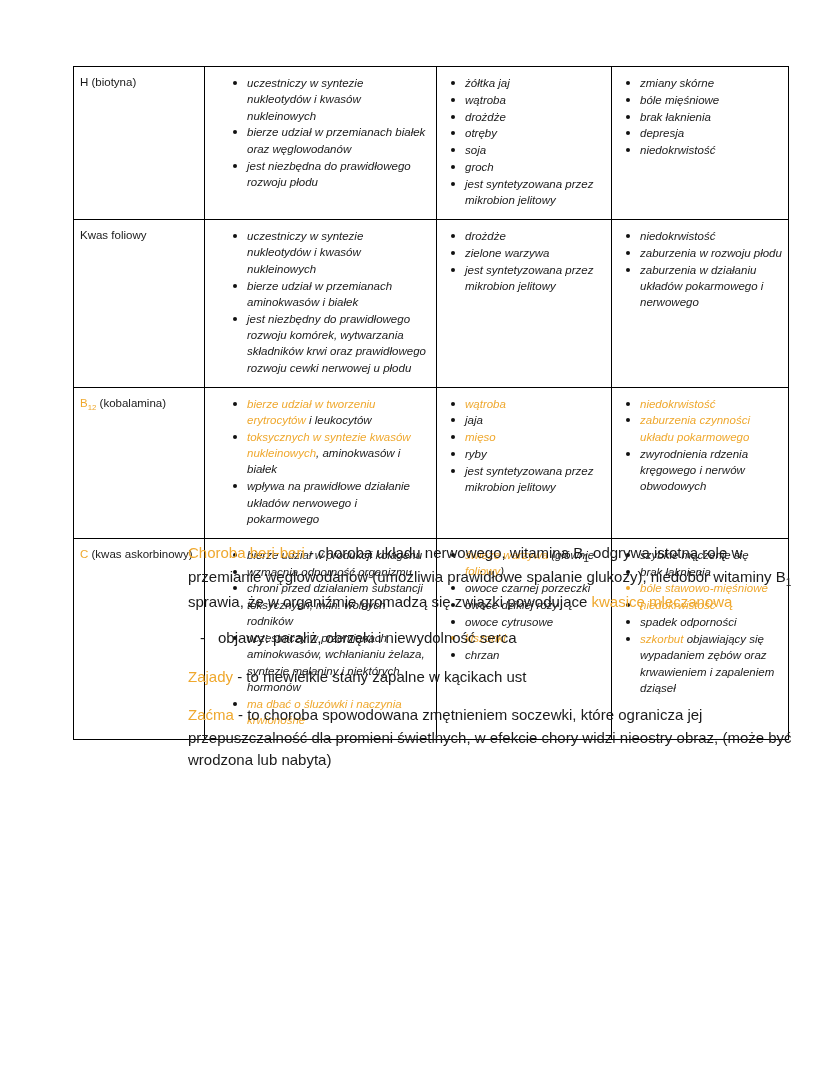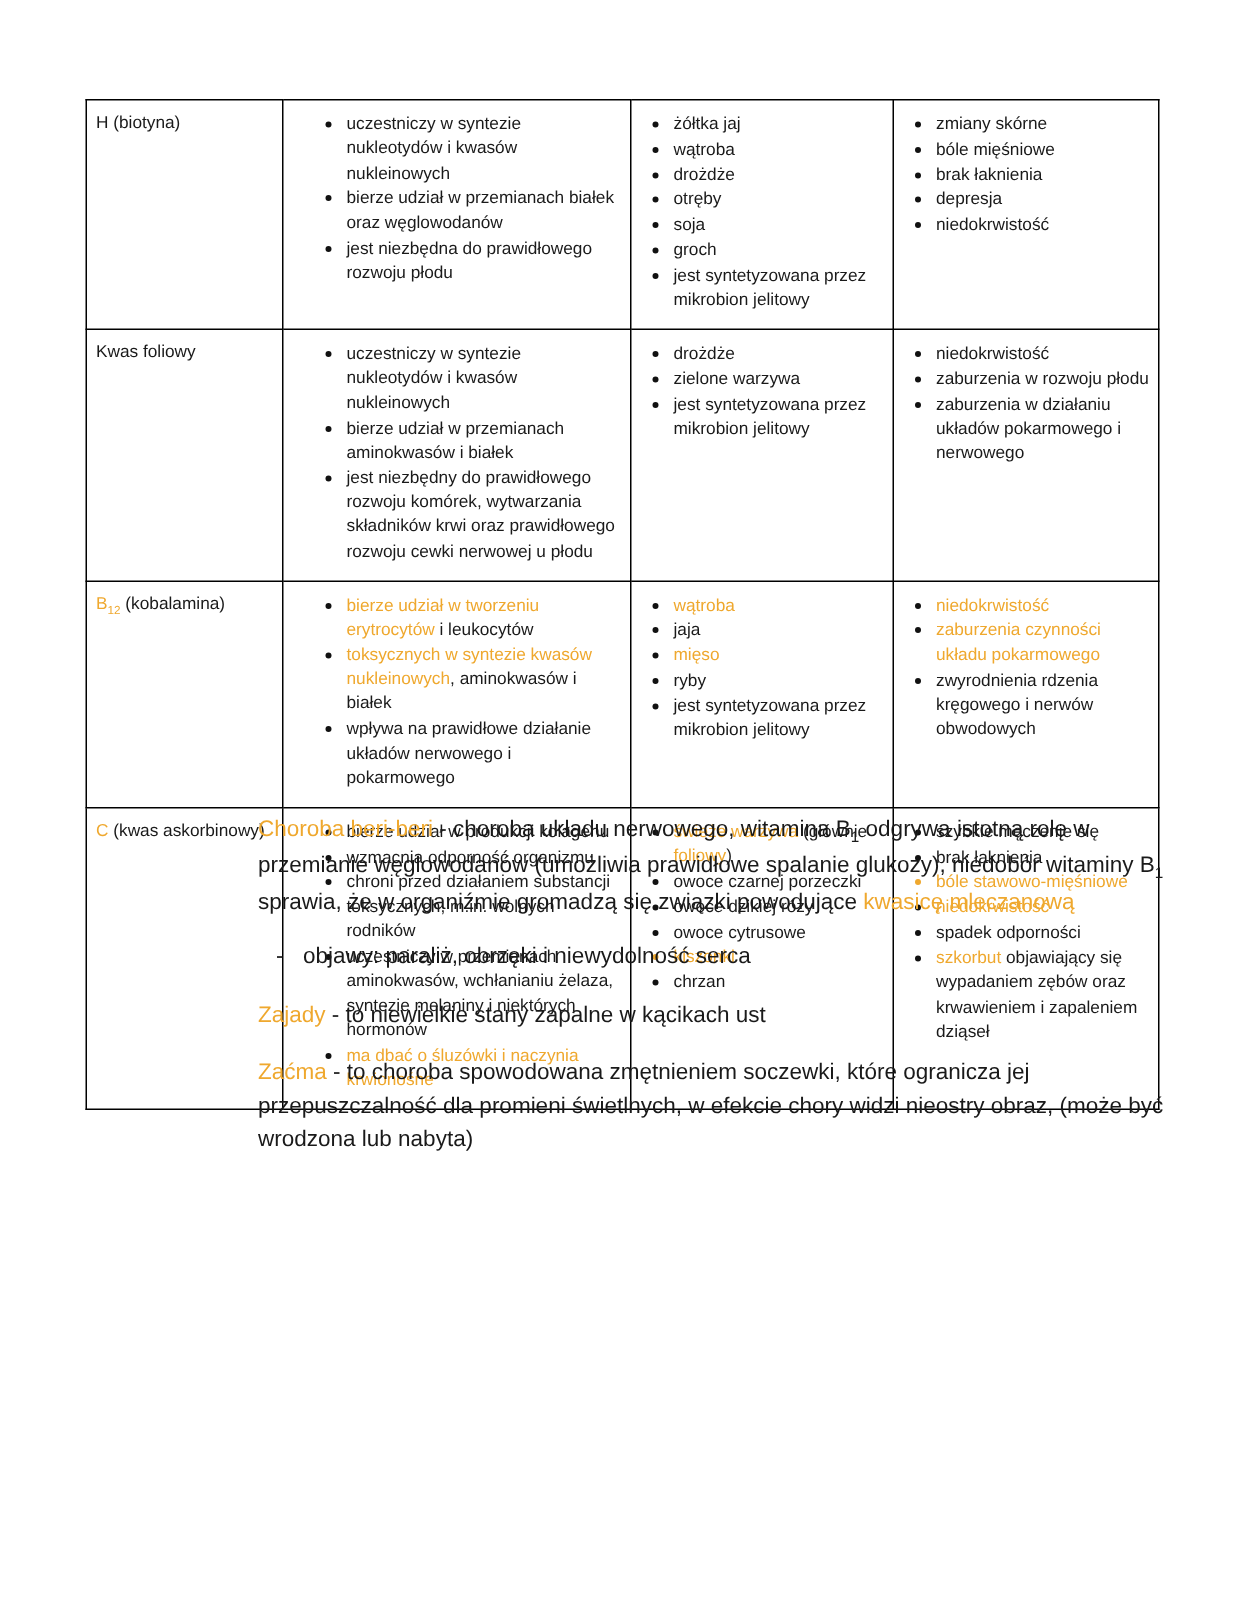--- a/index.html
+++ b/index.html
@@ -10,21 +10,21 @@
   body {
     width: 828px;
     height: 1071px;
     font-family: "Liberation Sans", sans-serif;
     color: #1a1a1a;
     position: relative;
     overflow: hidden;
   }
   .page {
     position: absolute;
-    left: 0; top: 0;
+    left: 16px; top: 0;
     width: 688px;
     height: 1071px;
     background: #fff;
   }
   
   .vit-table {
     position: absolute;
     left: 57px;
     top: 66px;
     width: 715px;
@@ -44,20 +44,21 @@
   .name-cell {
     font-size: 11.5px;
     line-height: 1.35;
     padding-left: 8px;
     padding-top: 9px;
   }
   ul.blist {
     margin: 0;
     padding: 0 0 0 36px;
     list-style: none;
+    font-style: italic;
   }
   ul.blist.tight { padding-left: 22px; }
   ul.blist li {
     position: relative;
     font-size: 11.5px;
     line-height: 1.42;
     margin: 0 0 0.5px 0;
     padding-left: 0;
   }
   ul.blist li::before {

